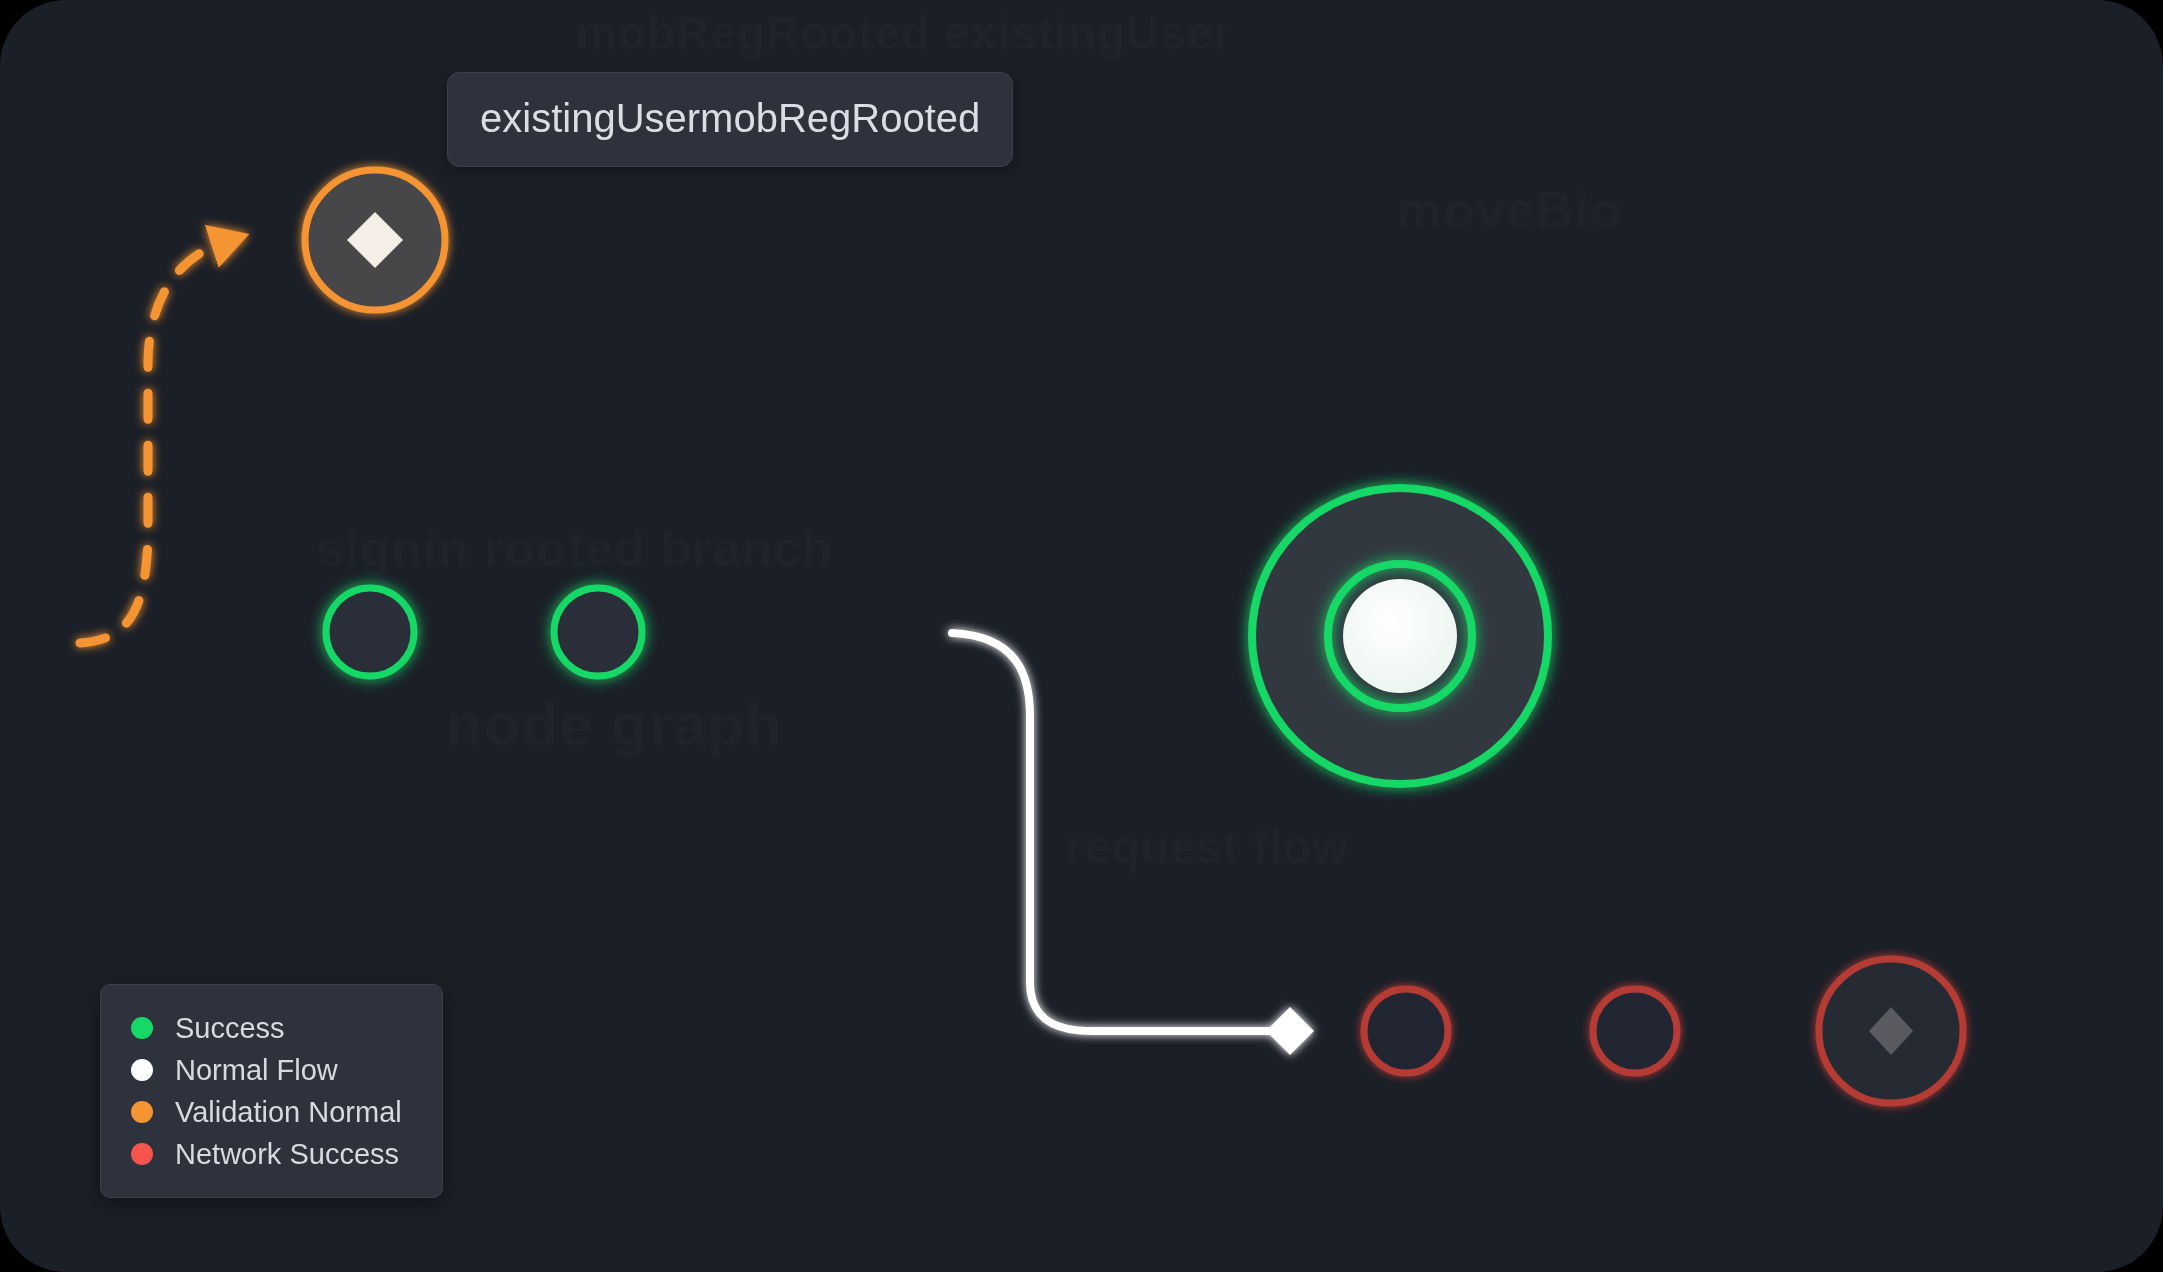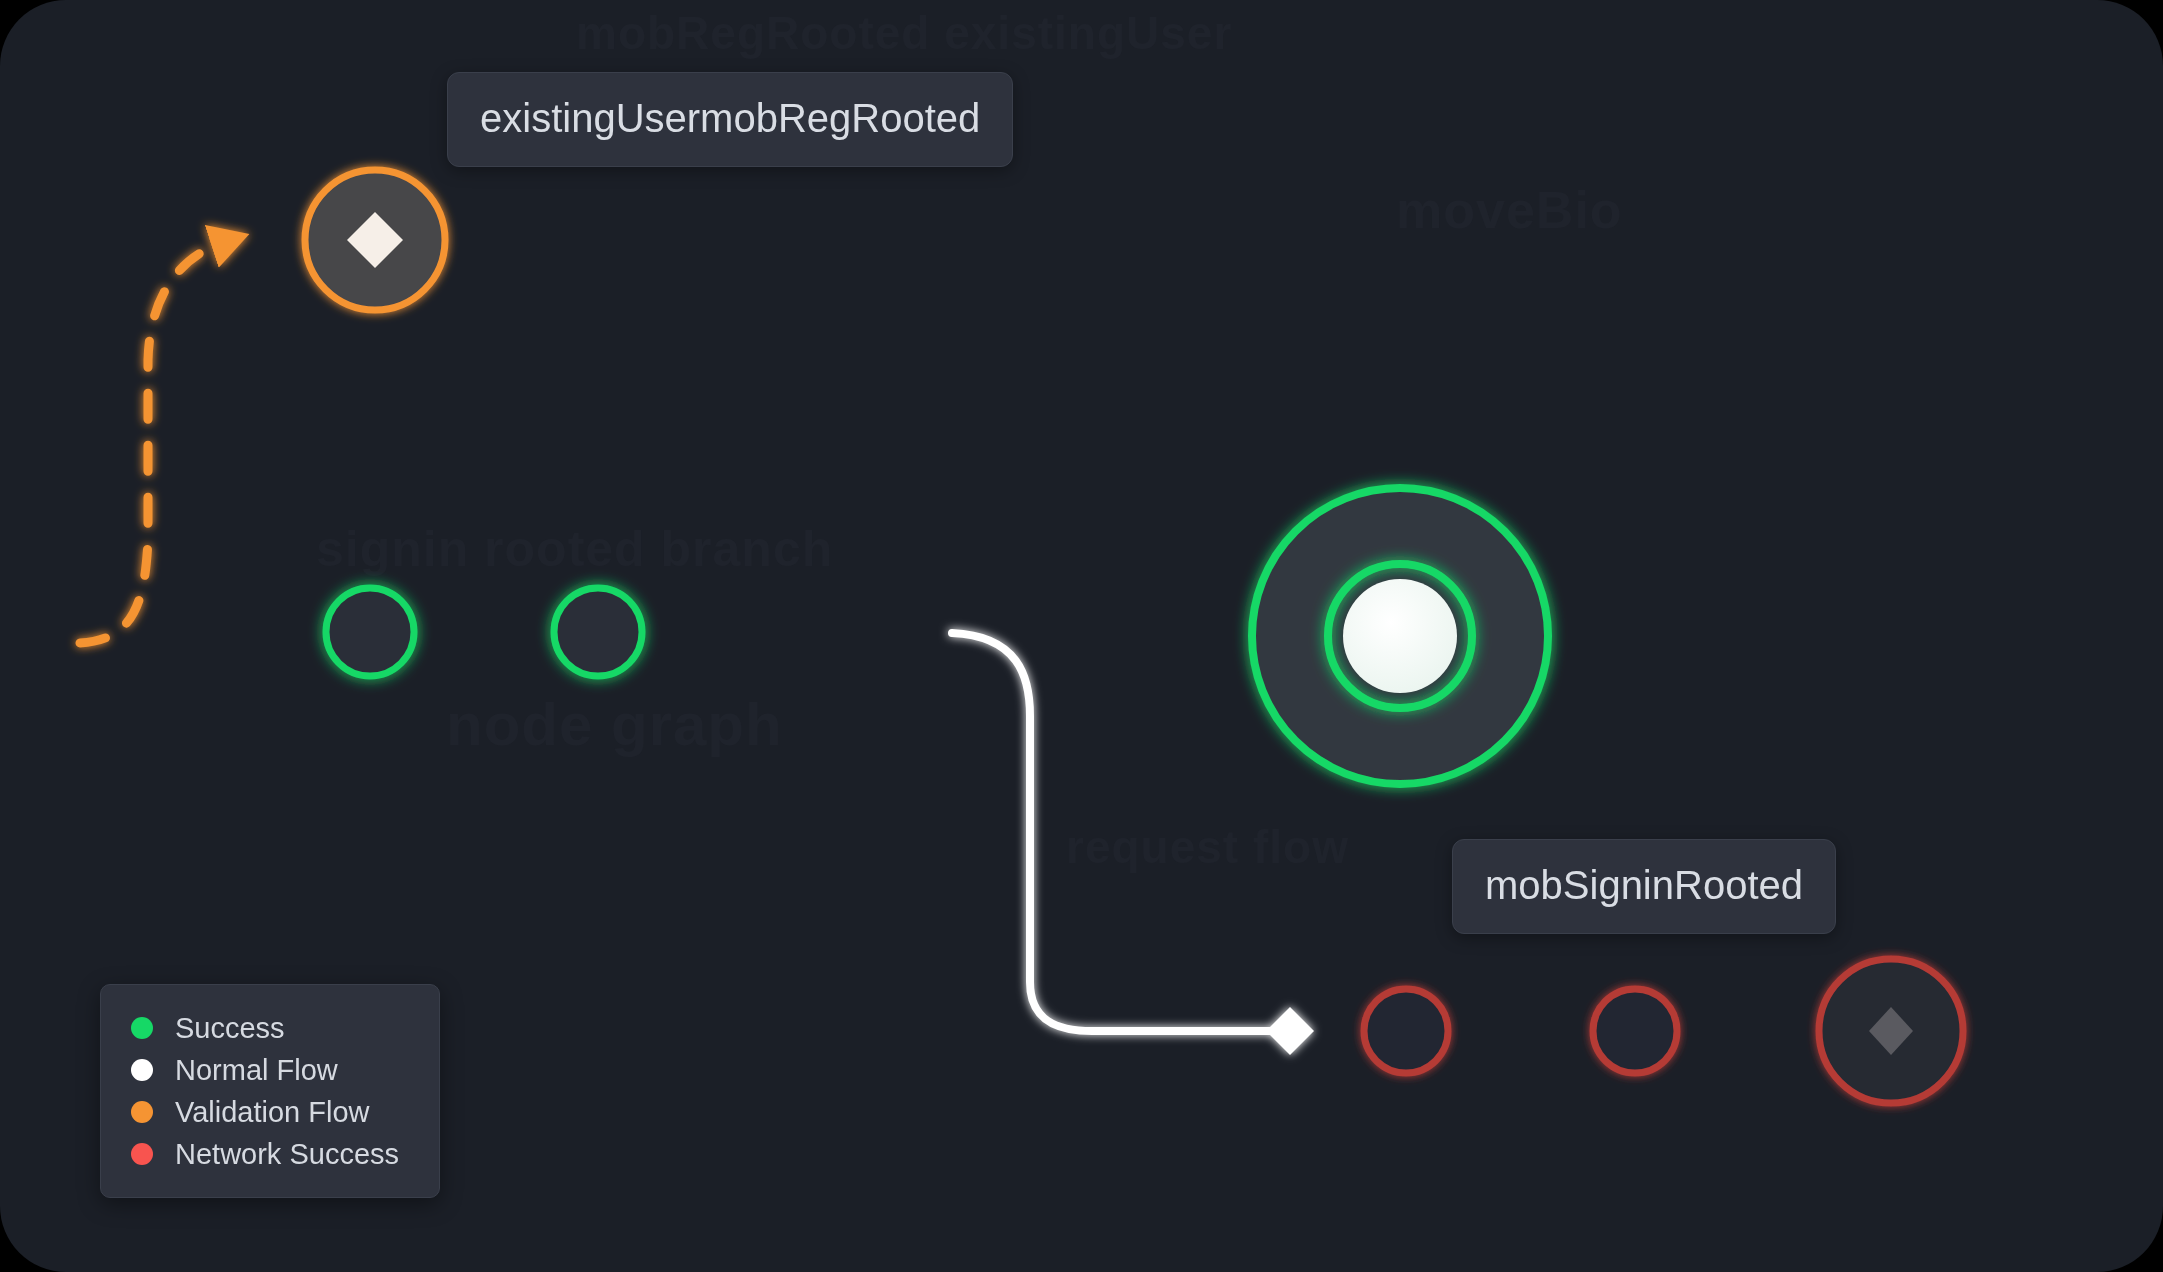--- a/index.html
+++ b/index.html
@@ -177,36 +177,33 @@
         <path d="M 1891 1007 L 1913 1031 L 1891 1055 L 1869 1031 z" fill="#5a5a60"></path>
       </g>
     </g>
   </svg>
 
   <div class="node-label" style="left:447px; top:72px;">
     <span>existingUsermobRegRooted</span>
   </div>
 
 
-  <div class="node-label" style="left:1452px; top:839px;">
-    <span>mobSigninRooted</span>
-  </div>
 
   <div id="legend">
     <div class="legend-row">
       <span class="legend-dot" style="background:#16d866;"></span>
       <span class="legend-text">Success</span>
     </div>
     <div class="legend-row">
       <span class="legend-dot" style="background:#ffffff;"></span>
       <span class="legend-text">Normal Flow</span>
     </div>
     <div class="legend-row">
       <span class="legend-dot" style="background:#f59433;"></span>
-      <span class="legend-text">Validation Flow</span>
+      <span class="legend-text">Validation Normal</span>
     </div>
     <div class="legend-row">
       <span class="legend-dot" style="background:#f8544f;"></span>
       <span class="legend-text">Network Success</span>
     </div>
   </div>
 
 </div>
 
 </body></html>

